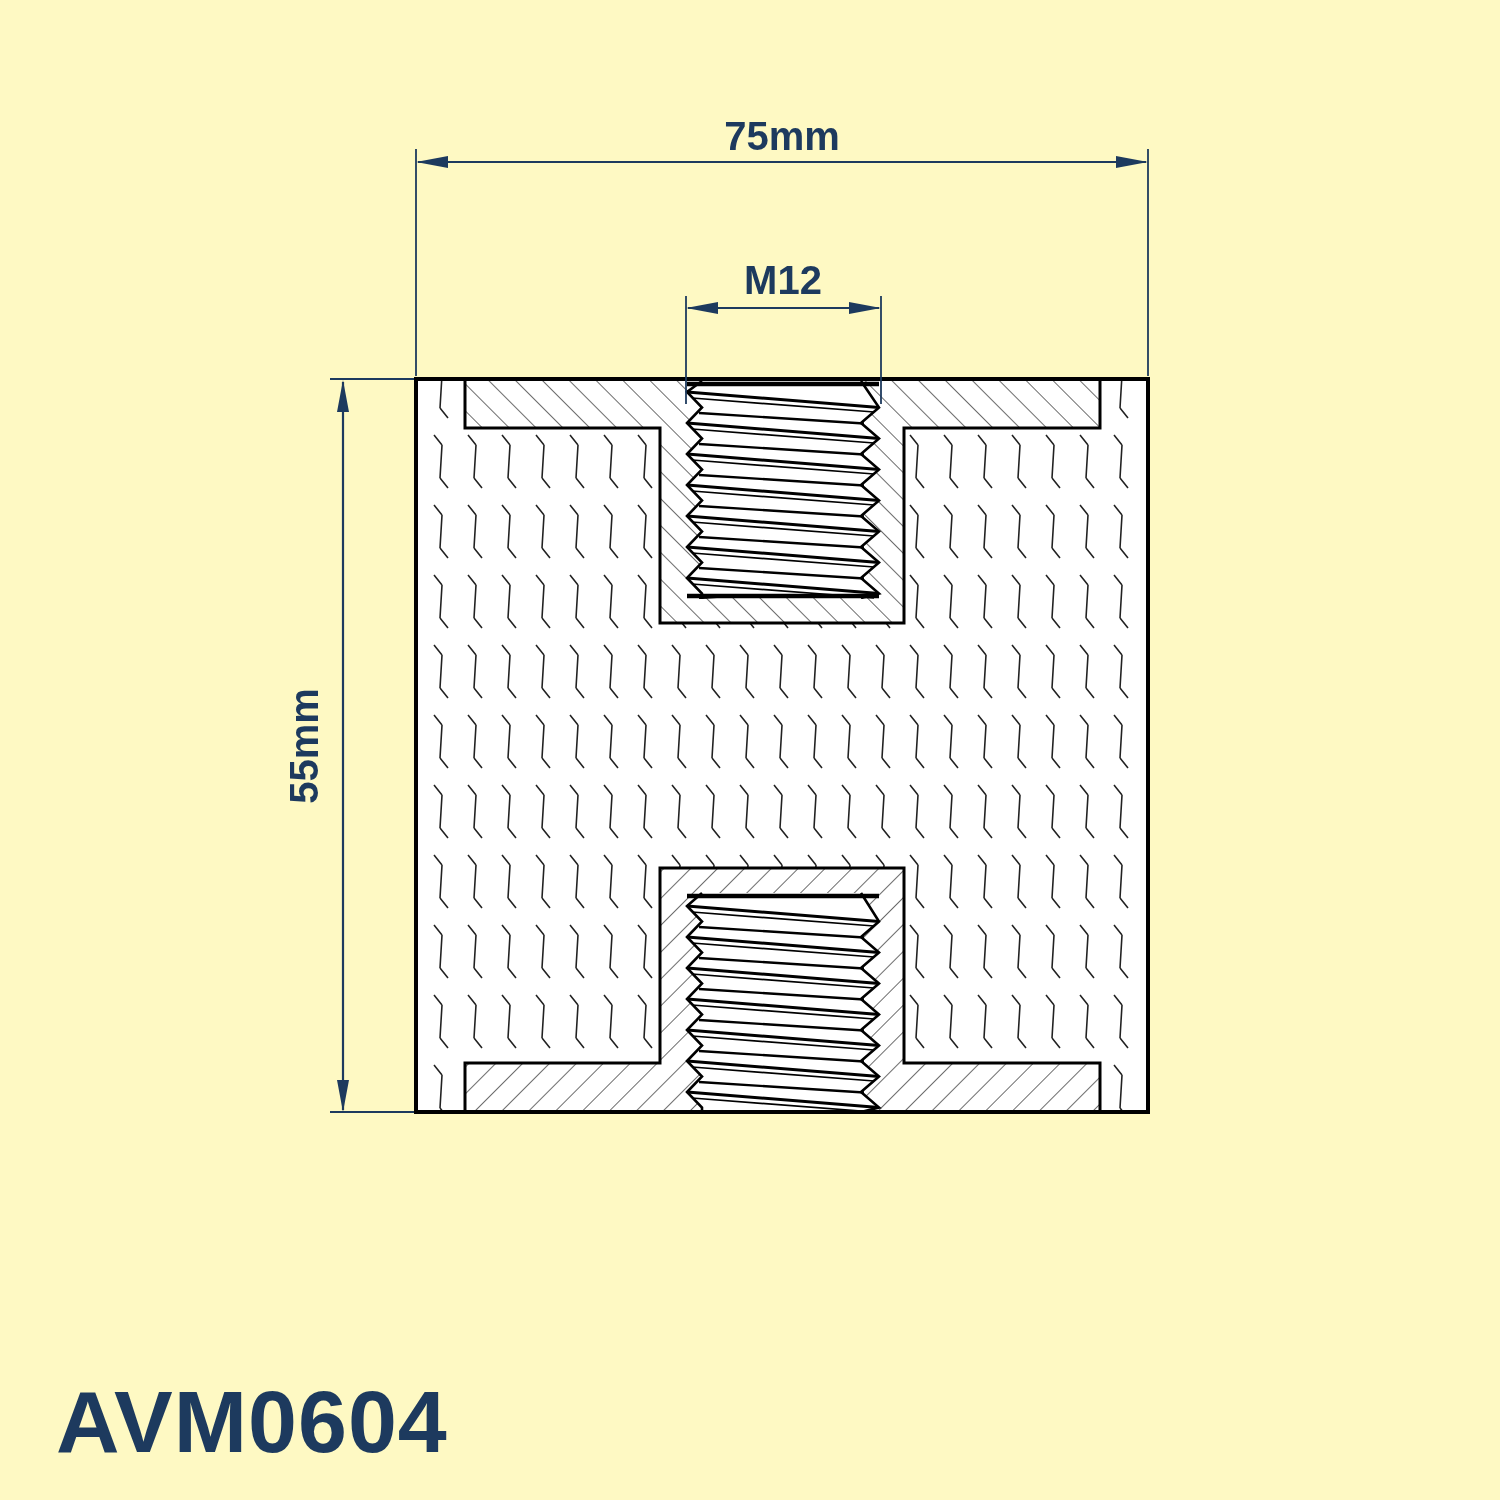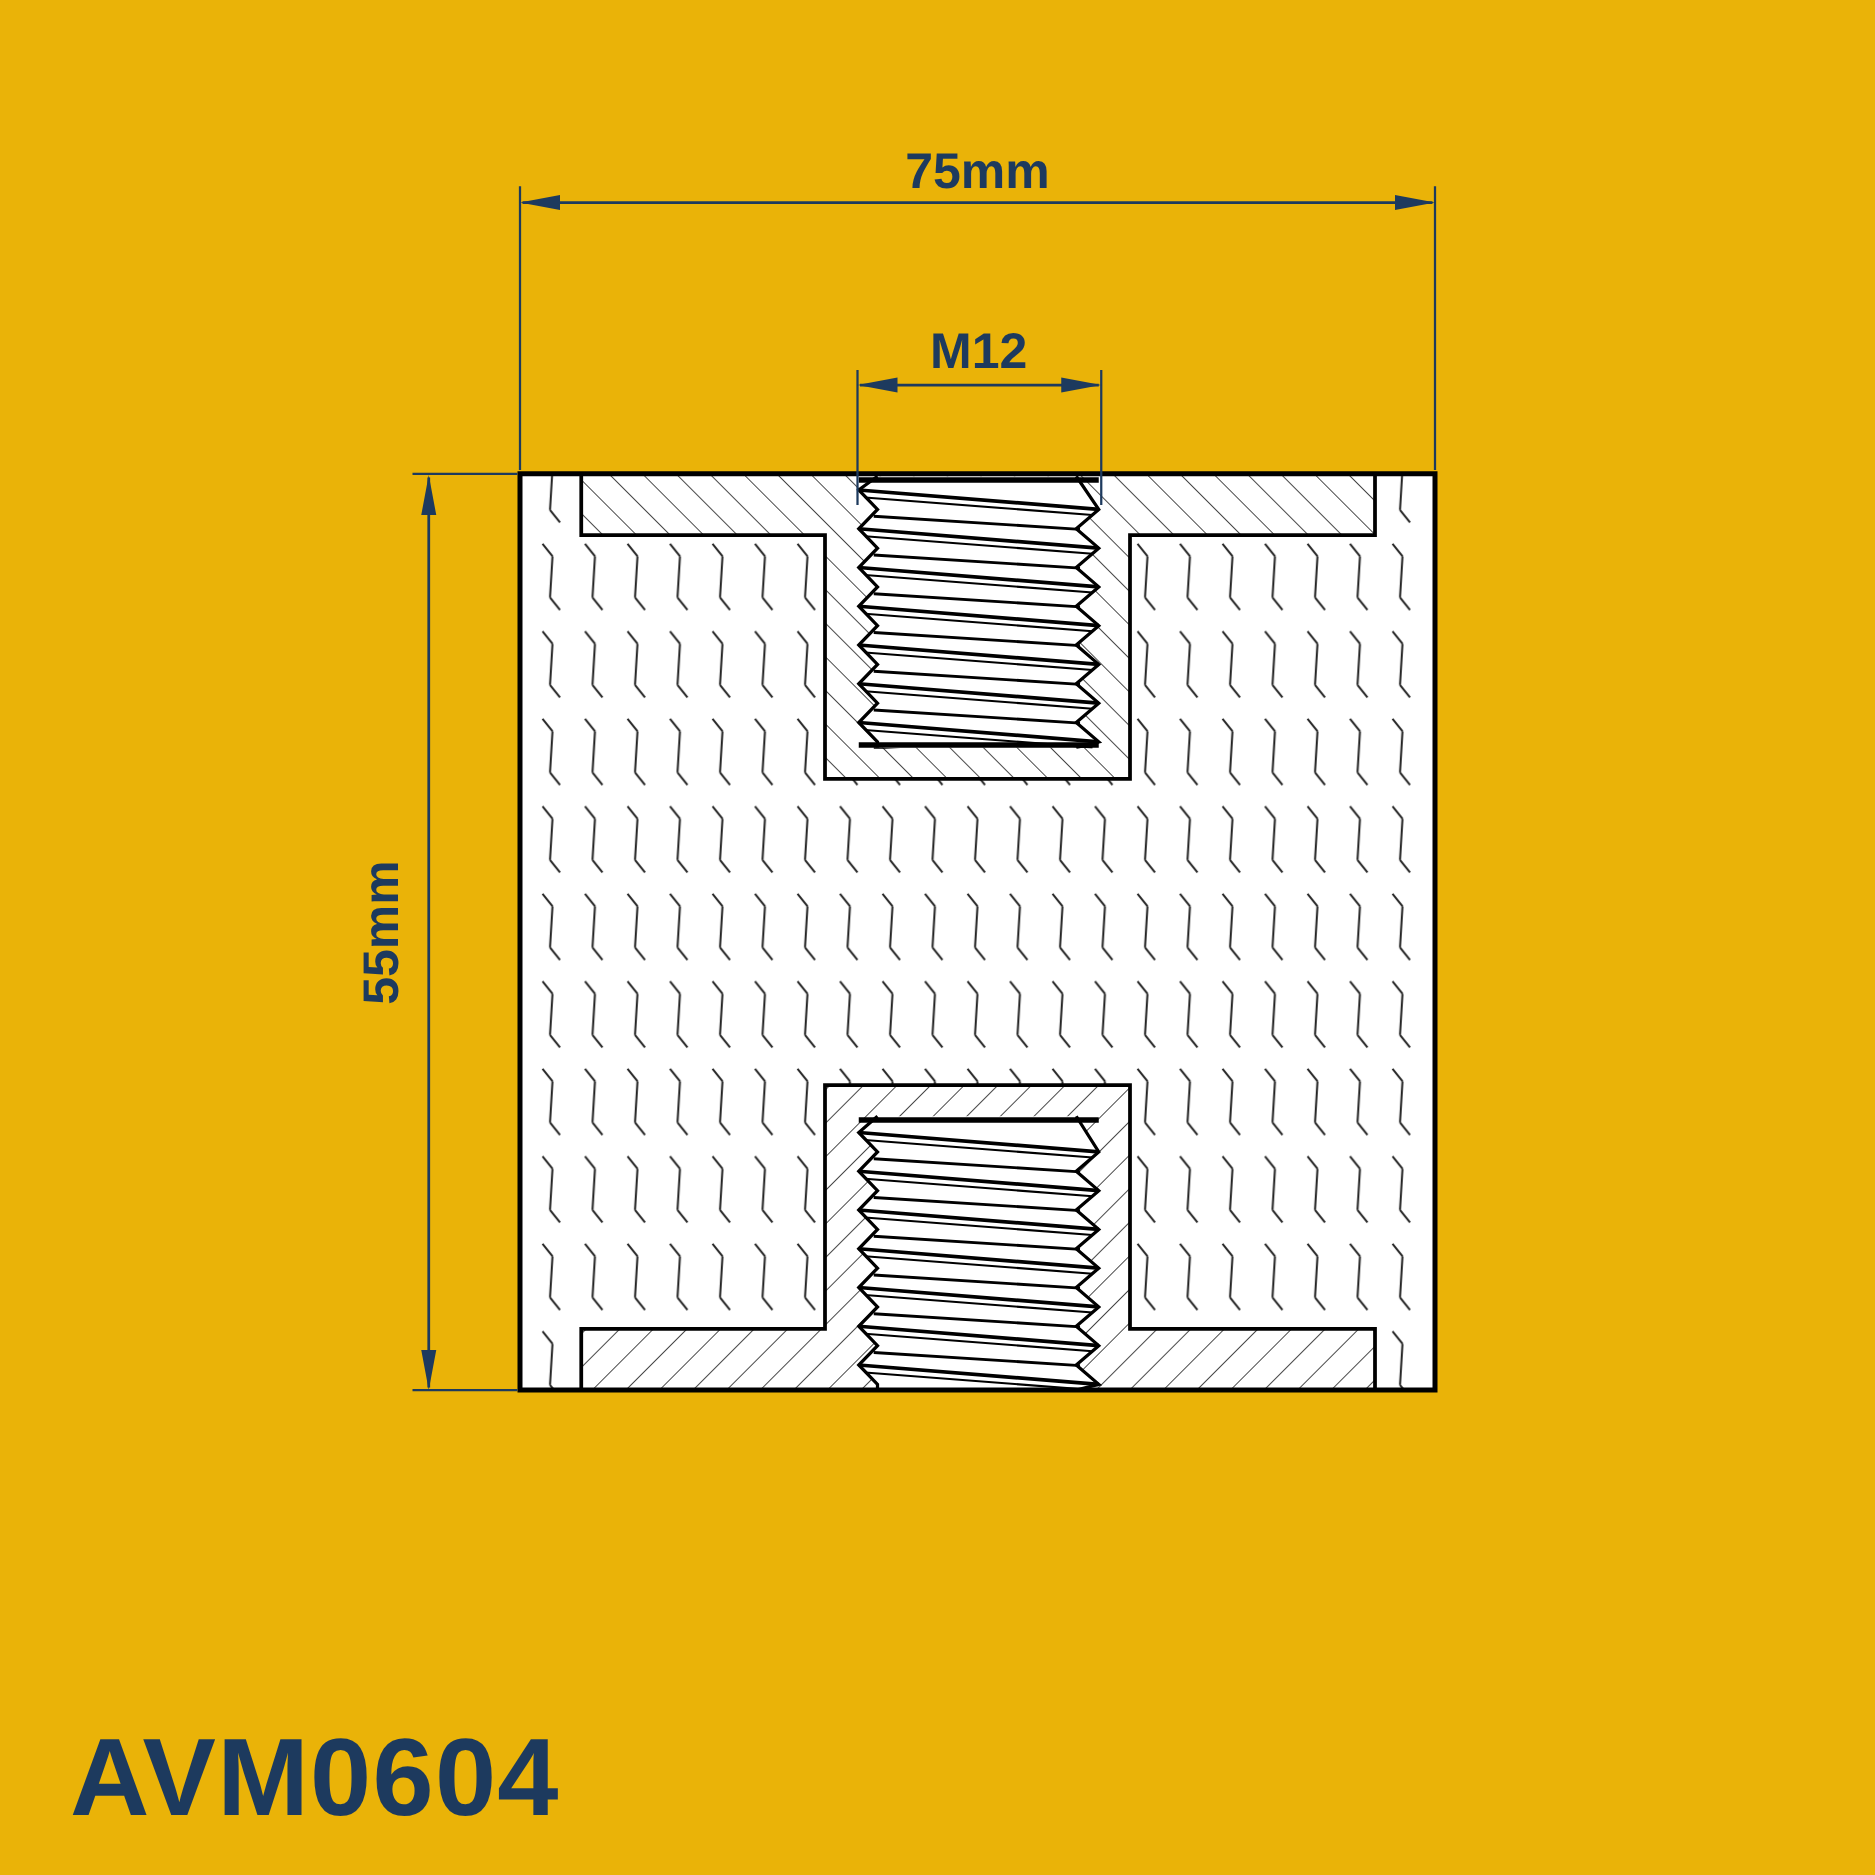--- a/index.html
+++ b/index.html
@@ -1,16 +1,16 @@
 <!DOCTYPE html>
 <html><head>
 <meta charset="utf-8">
 <style>
   html,body{margin:0;padding:0;background:#ffffff;}
-  .stage{width:1500px;height:1500px;position:relative;background:#eab308;overflow:hidden;}
+  .stage{width:1500px;height:1500px;position:relative;background:#fef9c3;overflow:hidden;}
   svg{display:block;}
   text{font-family:"Liberation Sans", sans-serif;}
   .dim-label{font-size:40px;font-weight:bold;}
   .part-label{font-size:88px;font-weight:bold;letter-spacing:1px;}
 </style>
 </head>
 <body>
 
 <div class="stage">
 <svg width="1500" height="1500" viewBox="0 0 1500 1500" xmlns="http://www.w3.org/2000/svg">

